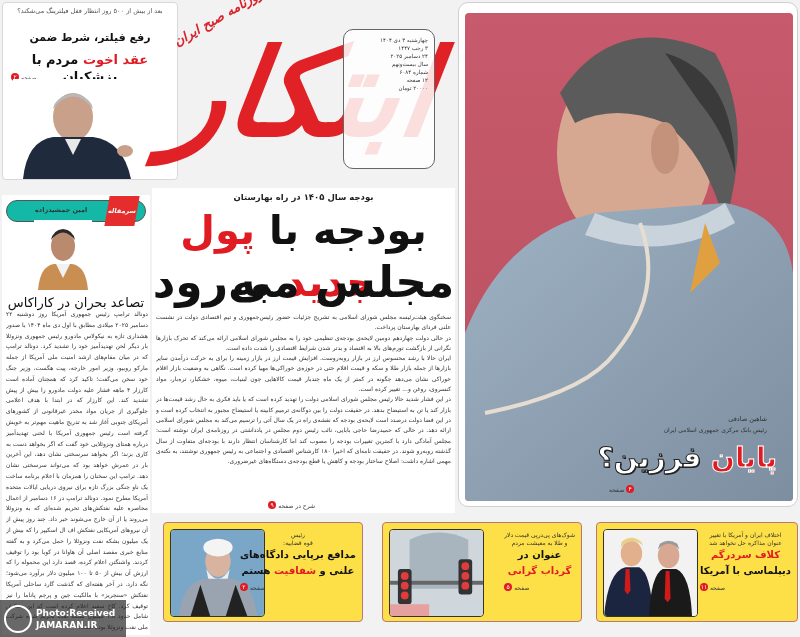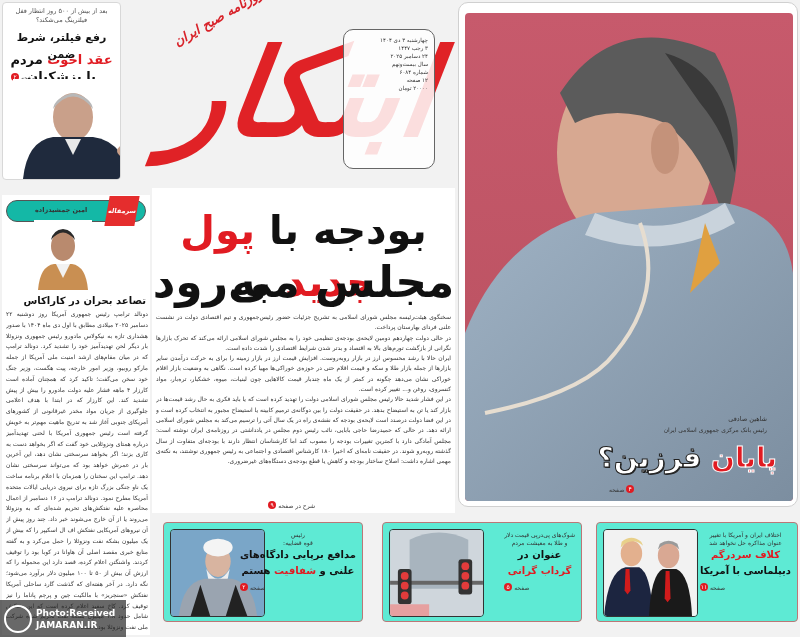--- a/index.html
+++ b/index.html
@@ -3,21 +3,21 @@
 <meta charset="utf-8">
 <style>
   * { box-sizing: border-box; margin: 0; padding: 0; }
   html, body { width: 800px; height: 637px; overflow: hidden; background: #f2f2f2; }
   body { position: relative; font-family: "DejaVu Sans", sans-serif; color: #1a1a1a; direction: rtl; }
 
   .abs { position: absolute; }
 
   
   #teaser-top {
-    left: 2px; top: 2px; width: 119px; height: 178px;
+    left: 2px; top: 2px; width: 176px; height: 178px;
     background: #fff; border: 1px solid #d8d8d8; border-radius: 4px; overflow: hidden;
   }
   #teaser-top .kicker { position: absolute; top: 4px; right: 6px; left: 6px; font-size: 6.5px; line-height: 9px; color: #555; text-align: center; }
   #teaser-top .h1 { position: absolute; top: 26px; right: 4px; left: 4px; font-size: 11px; font-weight: bold; text-align: center; line-height: 17px; color: #111; }
   #teaser-top .h2 { position: absolute; top: 48px; right: 4px; left: 4px; font-size: 13px; font-weight: bold; text-align: center; line-height: 17px; color: #111; }
   #teaser-top .h2 .red { color: #e11b22; }
   #teaser-top .page { position: absolute; top: 70px; left: 8px; font-size: 6px; color: #333; display: flex; align-items: center; gap: 2px; direction: ltr; }
   .dot { display: inline-block; width: 8px; height: 8px; border-radius: 50%; background: #e11b22; color: #fff; font-size: 6px; line-height: 8px; text-align: center; }
   #teaser-top .photo { position: absolute; top: 76px; left: 10px; width: 128px; height: 100px; }
 
@@ -33,21 +33,21 @@
 
   
   #col-article { left: 2px; top: 195px; width: 148px; height: 440px; background: #fff; }
   #col-header {
     position: absolute; top: 5px; left: 4px; width: 140px; height: 22px;
     border: 1px solid #555; border-radius: 11px; background: #14b8a6;
   }
   #col-header .author { position: absolute; left: 28px; top: 5px; font-size: 6.5px; font-weight: bold; color: #333; }
   #col-header .tag { position: absolute; right: 8px; top: -5px; width: 30px; height: 30px; background: #e52d2d; color: #fff; font-size: 6.5px; font-weight: bold; line-height: 30px; text-align: center; transform: skewX(-10deg); }
   #col-photo { position: absolute; top: 25px; left: 32px; width: 58px; height: 70px; }
-  #col-title { position: absolute; top: 100px; left: 4px; width: 140px; text-align: right; font-size: 10px; font-weight: bold; color: #111; }
+  #col-title { position: absolute; top: 100px; left: 4px; width: 140px; text-align: center; font-size: 13px; font-weight: normal; color: #111; }
   #col-body { position: absolute; top: 114px; left: 4px; width: 142px; font-size: 6px; line-height: 10.8px; color: #333; text-align: justify; overflow: hidden; height: 322px; }
 
   
   #main-story { left: 152px; top: 188px; width: 303px; height: 325px; background: #fff; }
   #main-kicker { position: absolute; top: 4px; left: 0; right: 0; text-align: center; font-size: 8.5px; font-weight: bold; color: #222; }
   #main-head1 { position: absolute; top: 16px; left: 0; right: 0; text-align: center; font-size: 40px; line-height: 52px; font-weight: 700; color: #111; letter-spacing: -1px; }
   #main-head1 .red { color: #e11b22; }
   #main-head2 { position: absolute; top: 68px; left: 0; right: 0; text-align: center; font-size: 44px; line-height: 52px; font-weight: 900; color: #111; letter-spacing: -1px; }
   #main-body { position: absolute; top: 124px; left: 4px; width: 295px; font-size: 6px; line-height: 10.3px; color: #333; text-align: justify; height: 190px; overflow: hidden; }
   #main-body p { margin: 0; }
@@ -57,21 +57,21 @@
   #hero { left: 458px; top: 2px; width: 340px; height: 505px; background: #fff; border: 1px solid #d0d0d0; border-radius: 10px; }
   #hero-img { position: absolute; left: 6px; top: 10px; width: 328px; height: 488px; border-radius: 4px; overflow: hidden; }
   #hero-caption1 { position: absolute; right: 30px; top: 412px; font-size: 6.5px; color: #333; }
   #hero-caption2 { position: absolute; right: 30px; top: 423px; font-size: 6px; color: #333; }
   #hero-title { position: absolute; right: 20px; top: 438px; font-size: 28px; font-weight: 900; color: #fff; -webkit-text-stroke: 1px #222; text-shadow: 1px 1px 0 #222; white-space: nowrap; }
   #hero-title .red { color: #e11b22; -webkit-text-stroke: 1px #fff; text-shadow: none; }
   #hero-page { position: absolute; left: 150px; top: 482px; font-size: 6px; color: #333; display: flex; align-items: center; gap: 2px; }
 
   
   .teaser {
-    position: absolute; top: 522px; height: 100px; background: #5eead4; border: 1px solid #b77; border-radius: 4px;
+    position: absolute; top: 522px; height: 100px; background: #fde047; border: 1px solid #b77; border-radius: 4px;
   }
   .teaser .img { position: absolute; top: 6px; left: 6px; width: 95px; height: 88px; border-radius: 4px; overflow: hidden; border: 1px solid #333; }
   .teaser .txt { position: absolute; top: 8px; right: 6px; text-align: center; }
   .teaser .k { font-size: 6px; line-height: 8px; color: #333; }
   .teaser .t { font-size: 10px; font-weight: bold; color: #111; line-height: 16px; }
   .teaser .t .red, .teaser .red { color: #e11b22; }
   .teaser .pg { font-size: 6px; color: #333; display: flex; align-items: center; gap: 2px; justify-content: flex-end; margin-top: 4px; }
 
   #teaser-judiciary { left: 163px; width: 112px; width: 200px; }
   #teaser-traffic { left: 382px; width: 200px; }
@@ -129,20 +129,21 @@
     <ellipse cx="29" cy="26" rx="12" ry="15" fill="#b98a6e"></ellipse>
     <path d="M17 20 Q29 5 41 20 Q39 10 29 9 Q19 10 17 20Z" fill="#2a2a2a"></path>
     <path d="M4 70 Q6 46 20 44 L38 44 Q52 46 54 70Z" fill="#c98f52"></path>
     <path d="M22 44 L29 58 L36 44Z" fill="#f2f2f2"></path>
   </svg>
   <div id="col-title">تصاعد بحران در کاراکاس</div>
   <div id="col-body">دونالد ترامپ رئیس جمهوری آمریکا روز دوشنبه ۲۲ دسامبر ۲۰۲۵ میلادی مطابق با اول دی ماه ۱۴۰۴ با صدور هشداری تازه به نیکولاس مادورو رئیس جمهوری ونزوئلا بار دیگر لحن تهدیدآمیز خود را تشدید کرد. دونالد ترامپ که در میان مقام‌های ارشد امنیت ملی آمریکا از جمله مارکو روبیو، وزیر امور خارجه، پیت هگست، وزیر جنگ خود سخن می‌گفت؛ تاکید کرد که همچنان آماده است کارزار ۴ ماهه فشار علیه دولت مادورو را بیش از پیش تشدید کند. این کارزار که در ابتدا با هدف اعلامی جلوگیری از جریان مواد مخدر غیرقانونی از کشورهای آمریکای جنوبی آغاز شد به تدریج ماهیت مهم‌تر به خویش گرفته است رئیس جمهوری آمریکا با لحنی تهدیدآمیز درباره همتای ونزوئلایی خود گفت که اگر بخواهد دست به کاری بزند؛ اگر بخواهد سرسختی نشان دهد، این آخرین بار در عمرش خواهد بود که می‌تواند سرسختی نشان دهد. ترامپ این سخنان را همزمان با اعلام برنامه ساخت یک ناو جنگی بزرگ تازه برای نیروی دریایی ایالات متحده آمریکا مطرح نمود. دونالد ترامپ در ۱۶ دسامبر از اعمال محاصره علیه نفتکش‌های تحریم شده‌ای که به ونزوئلا می‌روند یا از آن خارج می‌شوند خبر داد. چند روز پیش از آن نیروهای آمریکایی نفتکش اف ال اسکیپر را که بیش از یک میلیون بشکه نفت ونزوئلا را حمل می‌کرد و به گفته منابع خبری مقصد اصلی آن هاوانا در کوبا بود را توقیف کردند. واشنگتن اعلام کرده، قصد دارد این محموله را که ارزش آن بیش از ۵۰ تا ۱۰۰ میلیون دلار برآورد می‌شود؛ نگه دارد. در آخر هفته‌ای که گذشت گارد ساحلی آمریکا نفتکش «سنچریز» با مالکیت چین و پرچم پاناما را نیز توقیف کرد. کاخ سفید اعلام کرده است که این نفتکش شامل حدود ۱.۸ میلیون بشکه نفت تحریم شده شرکت ملی نفت ونزوئلا بوده است.</div>
 </div>
 
 <div id="main-story" class="abs">
+  <div id="main-kicker">بودجه سال ۱۴۰۵ در راه بهارستان</div>
   <div id="main-head1">
     <span>بودجه با </span><span class="red">پول جدید</span><span> به</span>
   </div>
   <div id="main-head2">مجلس می‌رود</div>
   <div id="main-body">
     <p>سخنگوی هیئت‌رئیسه مجلس شورای اسلامی به تشریح جزئیات حضور رئیس‌جمهوری و تیم اقتصادی دولت در نشست علنی فردای بهارستان پرداخت.</p>
     <p>در حالی دولت چهاردهم دومین لایحه‌ی بودجه‌ی تنظیمی خود را به مجلس شورای اسلامی ارائه می‌کند که تحرک بازارها نگرانی از بازگشت تورم‌های بالا به اقتصاد و بدتر شدن شرایط اقتصادی را شدت داده است.</p>
     <p>ایران حالا با رشد محسوس ارز در بازار روبه‌روست. افزایش قیمت ارز در بازار زمینه را برای به حرکت درآمدن سایر بازارها از جمله بازار طلا و سکه و قیمت اقلام حتی در حوزه‌ی خوراکی‌ها مهیا کرده است. نگاهی به وضعیت بازار اقلام خوراکی نشان می‌دهد چگونه در کمتر از یک ماه چندبار قیمت کالاهایی چون لبنیات، میوه، خشکبار، تره‌بار، مواد کنسروی، روغن و... تغییر کرده است.</p>
     <p>در این فشار شدید حالا رئیس مجلس شورای اسلامی دولت را تهدید کرده است که یا باید فکری به حال رشد قیمت‌ها در بازار کند یا تن به استیضاح بدهد. در حقیقت دولت را بین دوگانه‌ی ترمیم کابینه یا استیضاح مجبور به انتخاب کرده است و در این فضا دولت درصدد است لایحه‌ی بودجه که نقشه‌ی راه در یک سال آتی را ترسیم می‌کند به مجلس شورای اسلامی ارائه دهد. در حالی که حمیدرضا حاجی بابایی، نائب رئیس دوم مجلس در یادداشتی در روزنامه‌ی ایران نوشته است: مجلس آمادگی دارد با کمترین تغییرات بودجه را مصوب کند اما کارشناسان انتظار دارند با بودجه‌ای متفاوت از سال گذشته روبه‌رو شوند. در حقیقت نامه‌ای که اخیرا ۱۸۰ کارشناس اقتصادی و اجتماعی به رئیس جمهوری نوشتند، به نکته‌ی مهمی اشاره داشت: اصلاح ساختار بودجه و کاهش یا قطع بودجه‌ی دستگاه‌های غیرضروری.</p>
   </div>

